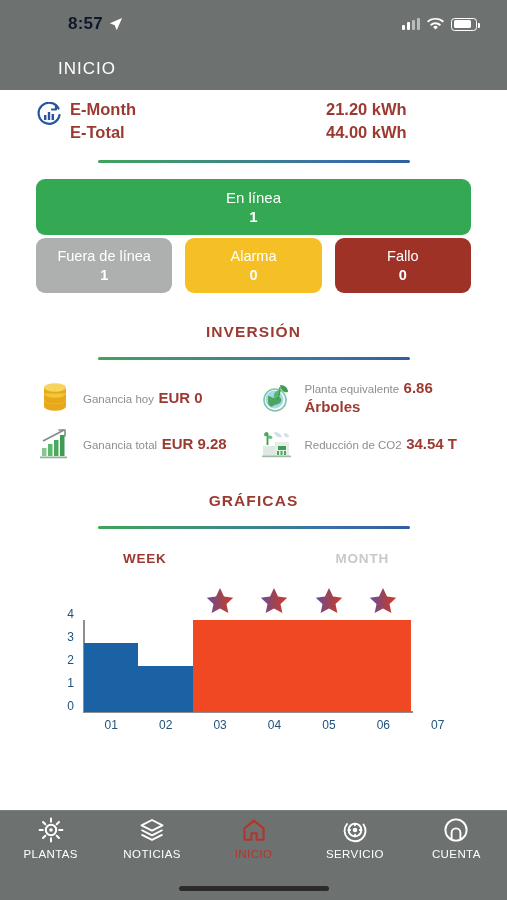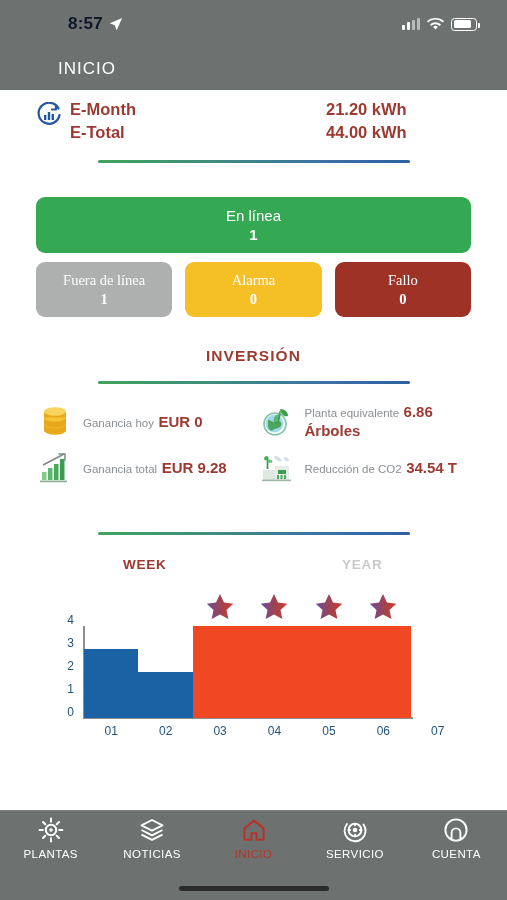--- a/index.html
+++ b/index.html
@@ -46,28 +46,28 @@
   .erow { display:flex; justify-content:space-between; align-items:baseline;
           color:#9c3a31; font-weight:bold; font-size:16.5px; line-height:23px; }
   .erow .lab { width:150px; }
   .erow .val { width:145px; text-align:left; }
 
   .divider { height:3px; margin:16px auto 0; width:312px;
              background: linear-gradient(to right,#3fa45b 0%, #3f8e7d 35%, #3a6fa8 75%, #2f5fa0 100%);
              border-radius:2px; }
 
   
-  .status-wrap { padding-top: 34px; }
+  .status-wrap { padding-top: 16px; }
   .card-online {
     height:56px; border-radius:9px; background:#34a853; color:#fff;
     display:flex; flex-direction:column; align-items:center; justify-content:center;
     font-size:15px; line-height:19px;
   }
   .card-online b { font-weight:bold; font-size:15px; }
-  .card-row { display:flex; gap:13px; margin-top:9px;font-family:Liberation Serif, serif; }
+  .card-row { display:flex; gap:13px; margin-top:3px; }
   .card-sm { flex:1; height:55px; border-radius:9px; color:#fff;
              display:flex; flex-direction:column; align-items:center; justify-content:center;
              font-size:14.5px; line-height:19px; }
   .card-sm b { font-weight:bold; }
   .c-offline { background:#adb0af; }
   .c-alarm   { background:#f5c026; }
   .c-fault   { background:#9e3227; }
 
   
   .sec-title { text-align:center; color:#9c3a31; font-weight:bold;
@@ -274,25 +274,26 @@
           <span class="inv-txt">
             <span class="k">Reducción de CO2</span>
             <span class="v">34.54 T</span>
           </span>
         </div>
 
       </div>
     </div>
 
     <div class="sec">
+      <div class="sec-title">GRÁFICAS</div>
       <div class="divider"></div>
 
       <div class="tabs">
         <div class="tab active">WEEK</div>
-        <div class="tab idle">YEAR</div>
+        <div class="tab idle">MONTH</div>
       </div>
 
       <div class="chart-area">
         <div class="axis-y">
           <span class="ytick" style="top:0%">4</span>
           <span class="ytick" style="top:22%">3</span>
           <span class="ytick" style="top:44%">2</span>
           <span class="ytick" style="top:66%">1</span>
           <span class="ytick" style="top:88%">0</span>
         </div>

